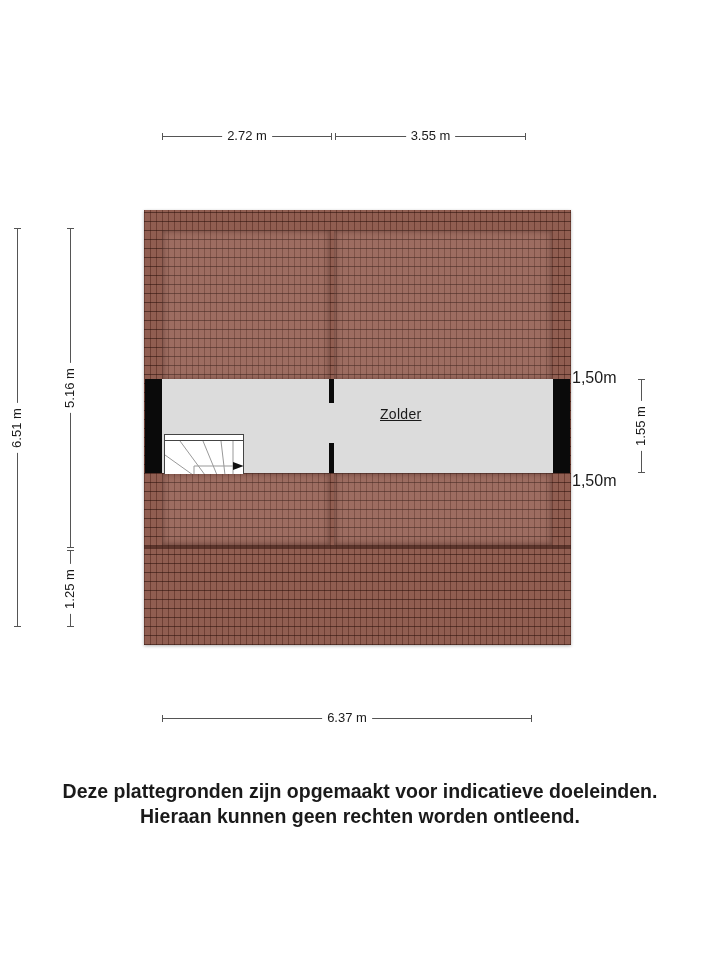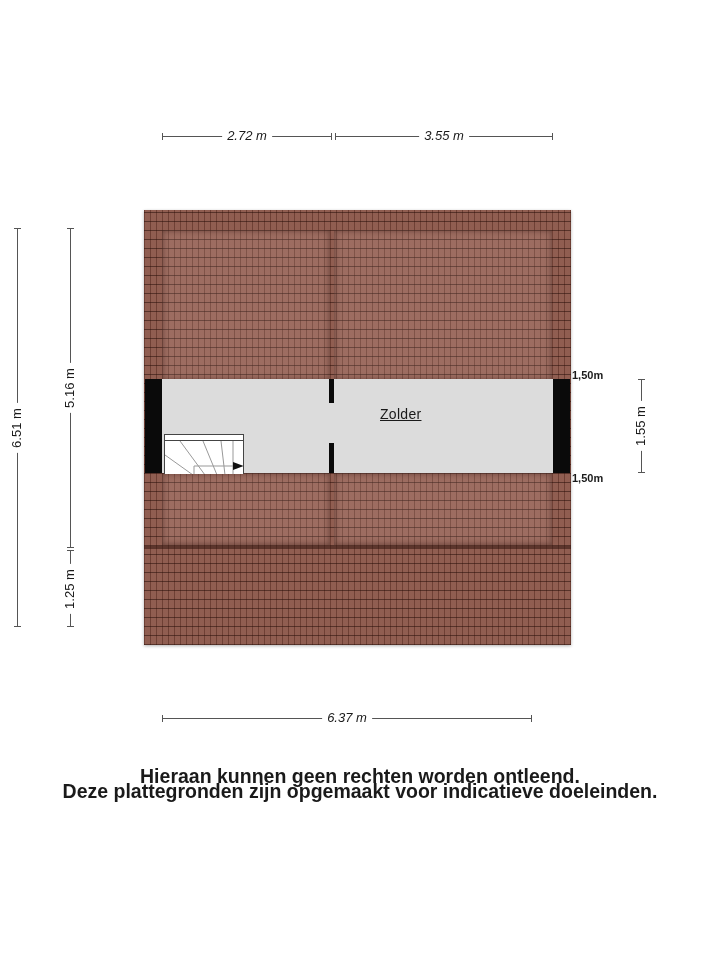--- a/index.html
+++ b/index.html
@@ -4,21 +4,21 @@
 <style>
   html, body { margin:0; padding:0; }
   body {
     width:720px; height:960px; background:#ffffff; position:relative; overflow:hidden;
     font-family:"Liberation Sans", sans-serif; color:#1a1a1a;
   }
   .dim-h { position:absolute; height:14px; }
   .dim-h .line { position:absolute; top:7px; left:0; right:0; height:1px; background:#555; }
   .dim-h .tick-l, .dim-h .tick-r { position:absolute; top:4px; width:1px; height:7px; background:#555; }
   .dim-h .tick-l { left:0; } .dim-h .tick-r { right:0; }
-  .dim-h .label { position:absolute; top:0; left:50%; transform:translateX(-50%); background:#fff; padding:0 5px; font-size:13px; line-height:14px; white-space:nowrap;font-style:italic; }
+  .dim-h .label { position:absolute; top:0; left:50%; transform:translateX(-50%); background:#fff; padding:0 5px; font-size:13px; line-height:14px; white-space:nowrap; }
 
   .dim-v { position:absolute; width:14px; }
   .dim-v .line { position:absolute; left:7px; top:0; bottom:0; width:1px; background:#555; }
   .dim-v .tick-t, .dim-v .tick-b { position:absolute; left:4px; height:1px; width:7px; background:#555; }
   .dim-v .tick-t { top:0; } .dim-v .tick-b { bottom:0; }
   .dim-v .label { position:absolute; left:50%; top:50%; transform:translate(-50%,-50%) rotate(-90deg); background:#fff; padding:0 5px; font-size:13px; line-height:14px; white-space:nowrap; }
 
   .roof {
     position:absolute; left:144px; top:210px; width:427px; height:435px;
     background-color:#8a5548;
@@ -32,35 +32,35 @@
     box-shadow: inset 0 0 6px rgba(40,15,10,0.55);
   }
   .ridge { position:absolute; background:rgba(50,20,14,0.55); }
   .room {
     position:absolute; left:162px; top:379px; width:391px; height:94px; background:#dcdcdc;
   }
   .wall { position:absolute; background:#0a0a0a; }
   .room-label { position:absolute; left:380px; top:406px; font-size:14px; letter-spacing:0.3px;text-decoration:underline; }
   .stairs { position:absolute; left:164px; top:434px; width:80px; height:40px; background:#fff; border:1px solid #444; border-bottom:none; box-sizing:border-box; overflow:hidden; }
   .stairs .handrail { position:absolute; left:0; right:0; top:0; height:5px; border-bottom:1px solid #444; }
-  .small-dim { position:absolute; font-size:11px;font-weight:bold; }
+  .small-dim { position:absolute; font-size:16px; }
   .disclaimer {
     position:absolute; left:0; width:720px; text-align:center; font-weight:bold; font-size:19.5px; line-height:24px;
   }
 </style>
 </head>
 <body>
 
 <div class="dim-h" style="left:162px; top:129px; width:170px;">
   <div class="line"></div>
     <div class="tick-l"></div>
     <div class="tick-r"></div>
   <span class="label">2.72 m</span>
 </div>
-<div class="dim-h" style="left:335px; top:129px; width:218px;">
+<div class="dim-h" style="left:335px; top:129px; width:191px;">
   <div class="line"></div>
     <div class="tick-l"></div>
     <div class="tick-r"></div>
   <span class="label">3.55 m</span>
 </div>
 
 <div class="dim-v" style="left:10px; top:228px; height:399px;">
   <div class="line"></div>
     <div class="tick-t"></div>
     <div class="tick-b"></div>
@@ -121,13 +121,13 @@
 <span class="small-dim" style="left:572px; top:472px;">1,50m</span>
 
 <div class="dim-h" style="left:162px; top:711px; width:370px;">
   <div class="line"></div>
     <div class="tick-l"></div>
     <div class="tick-r"></div>
   <span class="label">6.37 m</span>
 </div>
 
 <div class="disclaimer" style="top:779px;">Deze plattegronden zijn opgemaakt voor indicatieve doeleinden.</div>
-<div class="disclaimer" style="top:764px;">Hieraan kunnen geen rechten worden ontleend.</div>
+<div class="disclaimer" style="top:804px;">Hieraan kunnen geen rechten worden ontleend.</div>
 
 </body></html>

